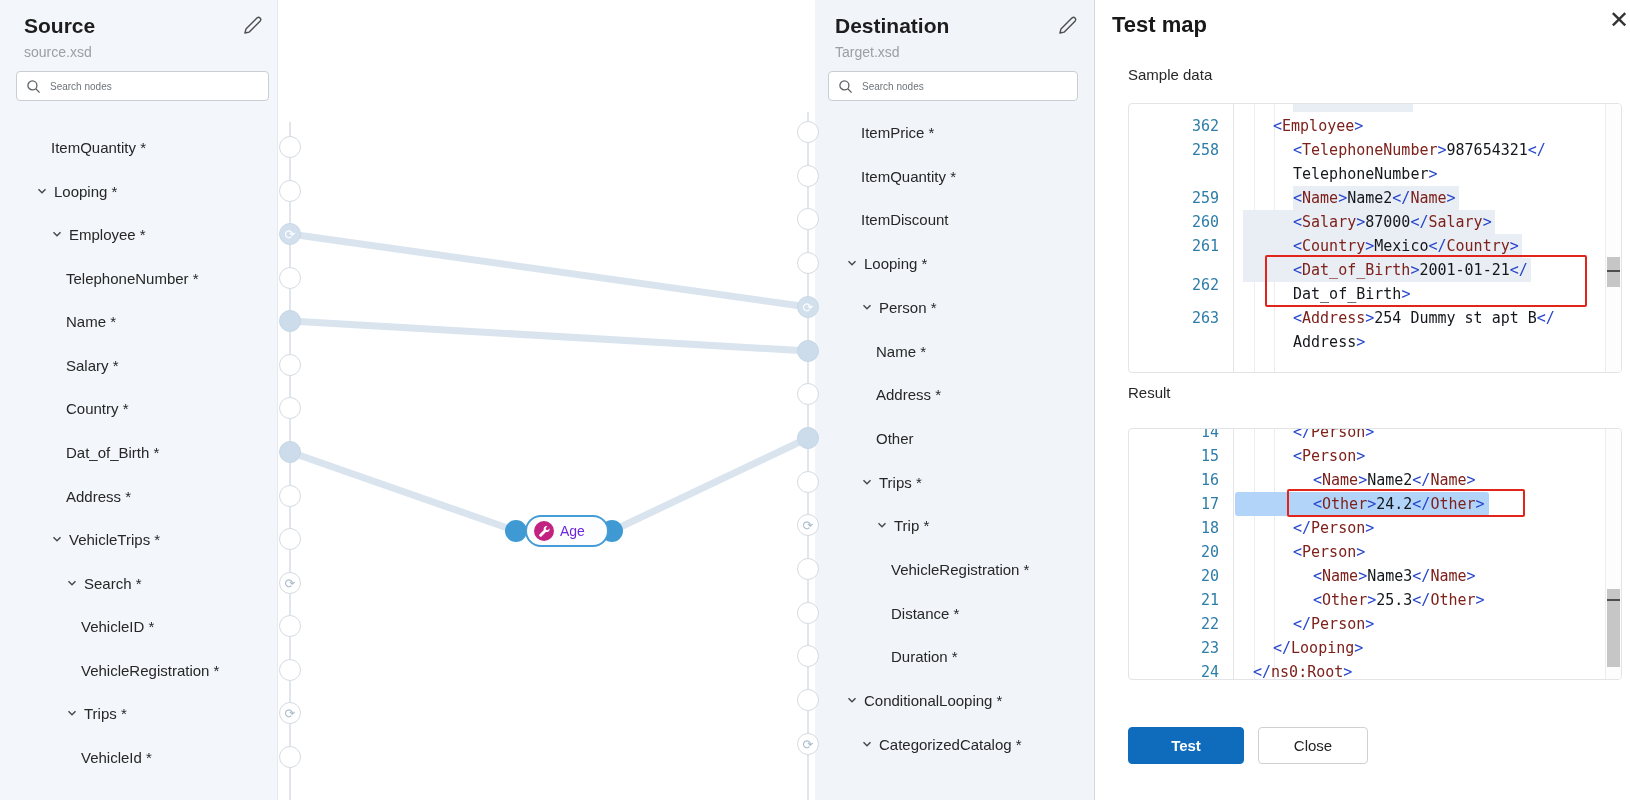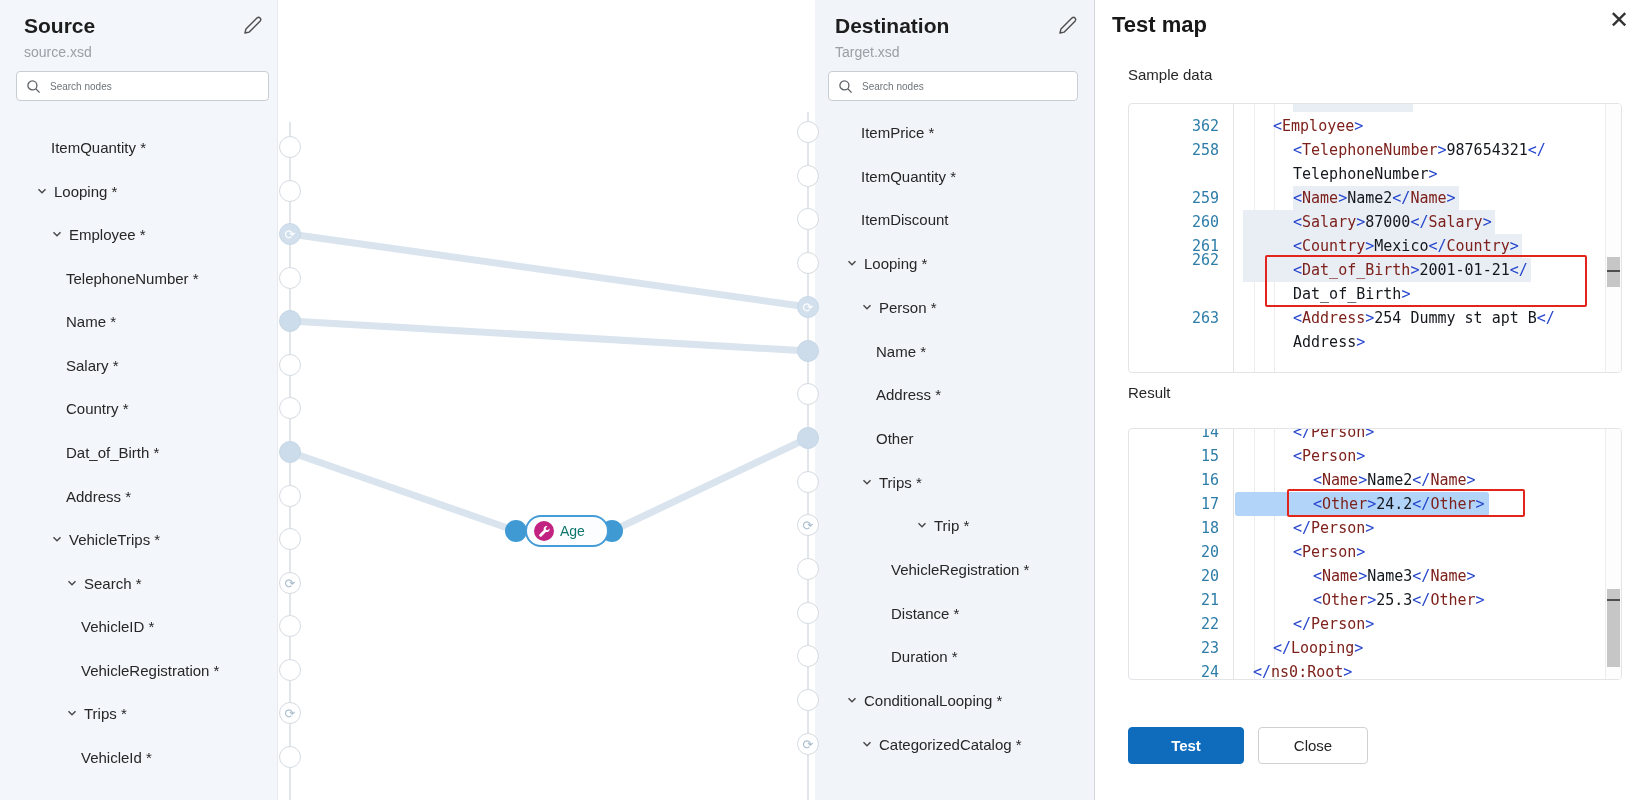--- a/index.html
+++ b/index.html
@@ -32,21 +32,21 @@
   .rail{position:absolute;width:2px;background:#e2e6eb;z-index:1;}
   .port{position:absolute;width:22px;height:22px;border-radius:50%;background:#fff;border:1.5px solid #d5dbe2;box-sizing:border-box;z-index:4;display:flex;align-items:center;justify-content:center;font-size:13px;line-height:1;color:#a9bccd;cursor:crosshair;}
   .port.filled{background:#ccdcea;border-color:#c5d6e6;}
   .port.loopfill{background:#d2e0ed;border-color:#c9d9e9;color:#fff;}
   .wires{position:absolute;left:0;top:0;z-index:3;pointer-events:none;}
 
   
   .handle{position:absolute;width:22px;height:22px;border-radius:50%;background:#3f9ad4;z-index:5;cursor:crosshair;}
   .fnpill{position:absolute;left:525px;top:515px;width:84px;height:32px;background:#fcfdfe;border:2px solid #459cd6;border-radius:17px;z-index:6;display:flex;align-items:center;padding:0 7px;gap:6px;box-sizing:border-box;cursor:pointer;}
   .fnicon{width:20px;height:20px;border-radius:50%;background:#c32380;display:flex;align-items:center;justify-content:center;flex:none;}
-  .fnlabel{font-size:14px;color:#0f766e;}
+  .fnlabel{font-size:14px;color:#6d28d9;}
 
   
   .testtitle{position:absolute;left:1112px;top:12px;font-size:22px;font-weight:600;color:#191919;z-index:2;}
   .closex{position:absolute;left:1609px;top:6px;font-size:24px;color:#333;z-index:2;cursor:pointer;}
   .seclabel{position:absolute;font-size:15px;color:#272727;z-index:2;}
 
   
   .codeblock{position:absolute;background:#fff;border:1px solid #e2e4e8;border-radius:4px;overflow:hidden;font-family:"DejaVu Sans Mono",monospace;font-size:15px;z-index:2;}
   .ln{position:absolute;left:0;width:90px;height:24px;line-height:24px;text-align:right;color:#2d7da8;}
   .cline{position:absolute;height:24px;line-height:24px;white-space:pre;color:#14171c;}
@@ -235,21 +235,21 @@
       <span>Other</span>
     </div>
     <div class="trow" style="left: 861px; top: 460px;">
       <span class="chev">
         <svg width="12" height="12" viewBox="0 0 12 12">
           <path d="M2.5 4.2 6 7.8 9.5 4.2" fill="none" stroke="#474747" stroke-width="1.4"></path>
         </svg>
       </span>
       <span>Trips *</span>
     </div>
-    <div class="trow" style="left: 916px; top: 503px;">
+    <div class="trow" style="left: 876px; top: 503px;">
       <span class="chev">
         <svg width="12" height="12" viewBox="0 0 12 12">
           <path d="M2.5 4.2 6 7.8 9.5 4.2" fill="none" stroke="#474747" stroke-width="1.4"></path>
         </svg>
       </span>
       <span>Trip *</span>
     </div>
     <div class="trow" style="left: 891px; top: 547px;">
       <span>VehicleRegistration *</span>
     </div>
@@ -324,21 +324,21 @@
       <div class="selrect" style="left: 164px; top: 82px; width: 165.54px;"></div>
       <div class="ln" style="top: 82px;">259</div>
       <div class="cline" style="left: 164px; top: 82px;"><span class="cp">&lt;</span><span class="ct">Name</span><span class="cp">&gt;</span><span class="cv">Name2</span><span class="cp">&lt;/</span><span class="ct">Name</span><span class="cp">&gt;</span></div>
       <div class="selrect" style="left: 114px; top: 106px; width: 251.66px;"></div>
       <div class="ln" style="top: 106px;">260</div>
       <div class="cline" style="left: 164px; top: 106px;"><span class="cp">&lt;</span><span class="ct">Salary</span><span class="cp">&gt;</span><span class="cv">87000</span><span class="cp">&lt;/</span><span class="ct">Salary</span><span class="cp">&gt;</span></div>
       <div class="selrect" style="left: 114px; top: 130px; width: 278.75px;"></div>
       <div class="ln" style="top: 130px;">261</div>
       <div class="cline" style="left: 164px; top: 130px;"><span class="cp">&lt;</span><span class="ct">Country</span><span class="cp">&gt;</span><span class="cv">Mexico</span><span class="cp">&lt;/</span><span class="ct">Country</span><span class="cp">&gt;</span></div>
       <div class="selrect" style="left: 114px; top: 154px; width: 287.78px;"></div>
-      <div class="ln" style="top: 144px;">262</div>
+      <div class="ln" style="top: 169px;">262</div>
       <div class="cline" style="left: 164px; top: 154px;"><span class="cp">&lt;</span><span class="ct">Dat_of_Birth</span><span class="cp">&gt;</span><span class="cv">2001-01-21</span><span class="cp">&lt;/</span></div>
       <div class="cline" style="left: 164px; top: 178px;"><span class="cv">Dat_of_Birth</span><span class="cp">&gt;</span></div>
       <div class="redbox" style="left: 136px; top: 151px; width: 318px; height: 48px;"></div>
       <div class="ln" style="top: 202px;">263</div>
       <div class="cline" style="left: 164px; top: 202px;"><span class="cp">&lt;</span><span class="ct">Address</span><span class="cp">&gt;</span><span class="cv">254 Dummy st apt B</span><span class="cp">&lt;/</span></div>
       <div class="cline" style="left: 164px; top: 226px;"><span class="cv">Address</span><span class="cp">&gt;</span></div>
       <div class="track">
         <div class="thumb" style="top: 153px; height: 30px;">
           <div class="thumbline" style="top: 13px;"></div>
         </div>

